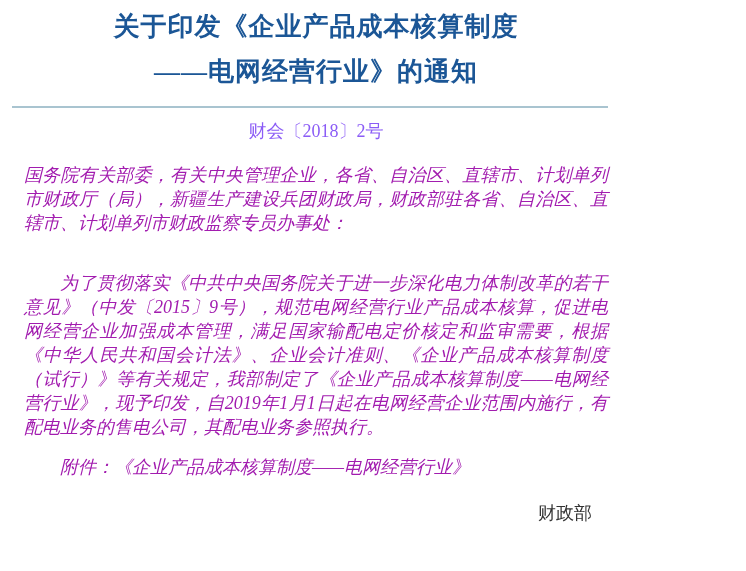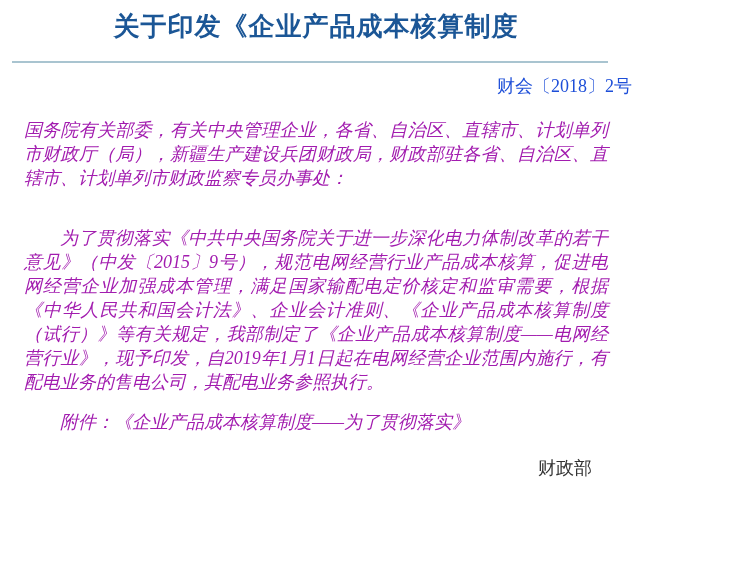--- a/index.html
+++ b/index.html
@@ -25,24 +25,24 @@
     color: #1b5696;
     letter-spacing: 1px;
   }
   .divider {
     border: none;
     border-top: 2px solid #a9c4d0;
     margin: 12px 24px 0 12px;
   }
   .doc-number {
     margin-top: 9px;
-    text-align: right;
+    text-align: center;
     font-size: 18px;
     line-height: 28px;
-    color: #1d4ed8;
+    color: #8b5cf6;
   }
   .body-text {
     margin: 0 24px;
     font-size: 18px;
     line-height: 24px;
     text-align: justify;
     color: #a21caf;
     font-style: italic;
   }
   p.para {
@@ -61,33 +61,34 @@
   }
   .signature-org { margin-top: 20px; }
 </style>
 </head>
 <body>
 
 <div class="page">
 
   <div class="doc-title">
     <div>关于印发《企业产品成本核算制度</div>
+    <div>——电网经营行业》的通知</div>
   </div>
 
   <hr class="divider">
 
   <div class="doc-number">财会〔2018〕2号</div>
 
   <div class="body-text">
     <p class="para m-top-18">国务院有关部委，有关中央管理企业，各省、自治区、直辖市、计划单列市财政厅（局），新疆生产建设兵团财政局，财政部驻各省、自治区、直辖市、计划单列市财政监察专员办事处：</p>
 
     <p class="para m-top-20 indent">为了贯彻落实《中共中央国务院关于进一步深化电力体制改革的若干意见》（中发〔2015〕9号），规范电网经营行业产品成本核算，促进电网经营企业加强成本管理，满足国家输配电定价核定和监审需要，根据《中华人民共和国会计法》、企业会计准则、《企业产品成本核算制度（试行）》等有关规定，我部制定了《企业产品成本核算制度——电网经营行业》，现予印发，自2019年1月1日起在电网经营企业范围内施行，有配电业务的售电公司，其配电业务参照执行。</p>
 
 
-    <p class="para m-top-16 indent">附件：《企业产品成本核算制度——为了贯彻落实》</p>
+    <p class="para m-top-16 indent">附件：《企业产品成本核算制度——电网经营行业》</p>
   </div>
 
   <div class="signature-block">
     <div class="signature-org">财政部</div>
 
   </div>
 
 </div>
 
 </body></html>

